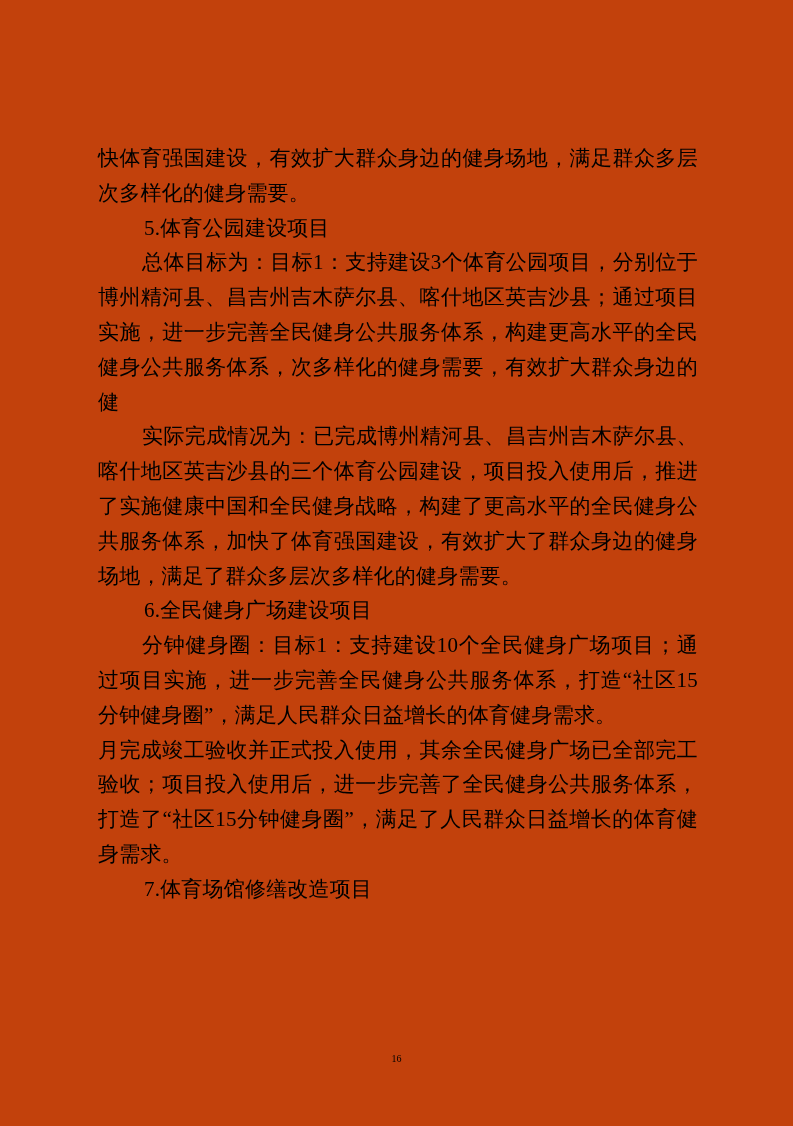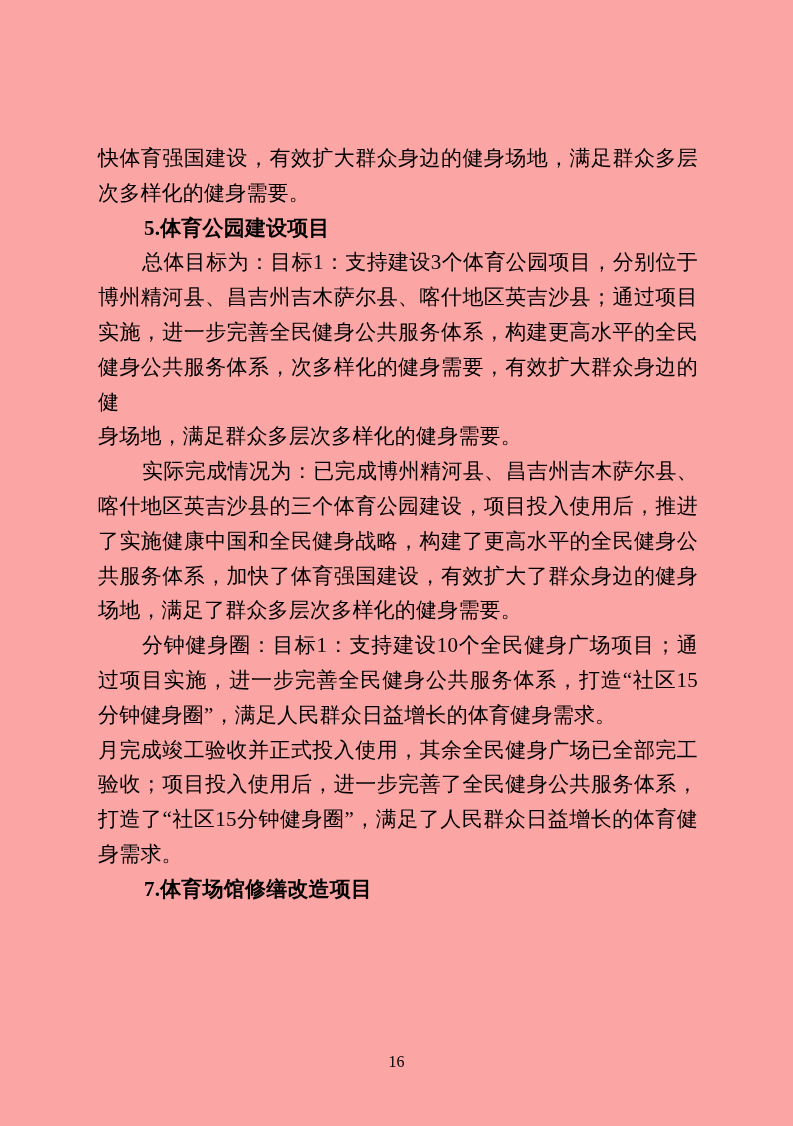--- a/index.html
+++ b/index.html
@@ -5,21 +5,21 @@
   html, body {
     margin: 0;
     padding: 0;
     background: #888;
   }
   .page {
     position: relative;
     width: 793px;
     height: 1126px;
     margin: 0 auto;
-    background: #fca5a5;
+    background: #c2410c;
     overflow: hidden;
     font-family: "Liberation Serif", "DejaVu Serif", serif;
     color: #000000;
   }
   .content {
     position: absolute;
     left: 98px;
     top: 141px;
     width: 600px;
     font-size: 21px;
@@ -31,53 +31,53 @@
     white-space: nowrap;
   }
   .line.full {
     text-align-last: justify;
     white-space: normal;
   }
   .line.indent {
     text-indent: 44px;
   }
   .line.heading {
-    font-weight: bold;
+    font-weight: normal;
     text-indent: 46px;
     text-align: left;
     text-align-last: left;
   }
   .footer {
     position: absolute;
     left: 0;
     top: 1053px;
     width: 100%;
     text-align: center;
-    font-size: 16px;
+    font-size: 10px;
     color: #000000;
   }
 </style>
 </head>
 <body>
 
 <div class="page">
   <div class="content">
     <div class="line full">快体育强国建设，有效扩大群众身边的健身场地，满足群众多层</div>
     <div class="line">次多样化的健身需要。</div>
     <div class="line heading">5.体育公园建设项目</div>
     <div class="line full indent">总体目标为：目标1：支持建设3个体育公园项目，分别位于</div>
     <div class="line full">博州精河县、昌吉州吉木萨尔县、喀什地区英吉沙县；通过项目</div>
     <div class="line full">实施，进一步完善全民健身公共服务体系，构建更高水平的全民</div>
     <div class="line full">健身公共服务体系，次多样化的健身需要，有效扩大群众身边的健</div>
-    <div class="line">身场地，满足群众多层次多样化的健身需要。</div>
     <div class="line full indent">实际完成情况为：已完成博州精河县、昌吉州吉木萨尔县、</div>
     <div class="line full">喀什地区英吉沙县的三个体育公园建设，项目投入使用后，推进</div>
     <div class="line full">了实施健康中国和全民健身战略，构建了更高水平的全民健身公</div>
     <div class="line full">共服务体系，加快了体育强国建设，有效扩大了群众身边的健身</div>
     <div class="line">场地，满足了群众多层次多样化的健身需要。</div>
+    <div class="line heading">6.全民健身广场建设项目</div>
     <div class="line full indent">分钟健身圈：目标1：支持建设10个全民健身广场项目；通</div>
     <div class="line full">过项目实施，进一步完善全民健身公共服务体系，打造“社区15</div>
     <div class="line">分钟健身圈”，满足人民群众日益增长的体育健身需求。</div>
     <div class="line full">月完成竣工验收并正式投入使用，其余全民健身广场已全部完工</div>
     <div class="line full">验收；项目投入使用后，进一步完善了全民健身公共服务体系，</div>
     <div class="line full">打造了“社区15分钟健身圈”，满足了人民群众日益增长的体育健</div>
     <div class="line">身需求。</div>
     <div class="line heading">7.体育场馆修缮改造项目</div>
   </div>
   <div class="footer">16</div>

